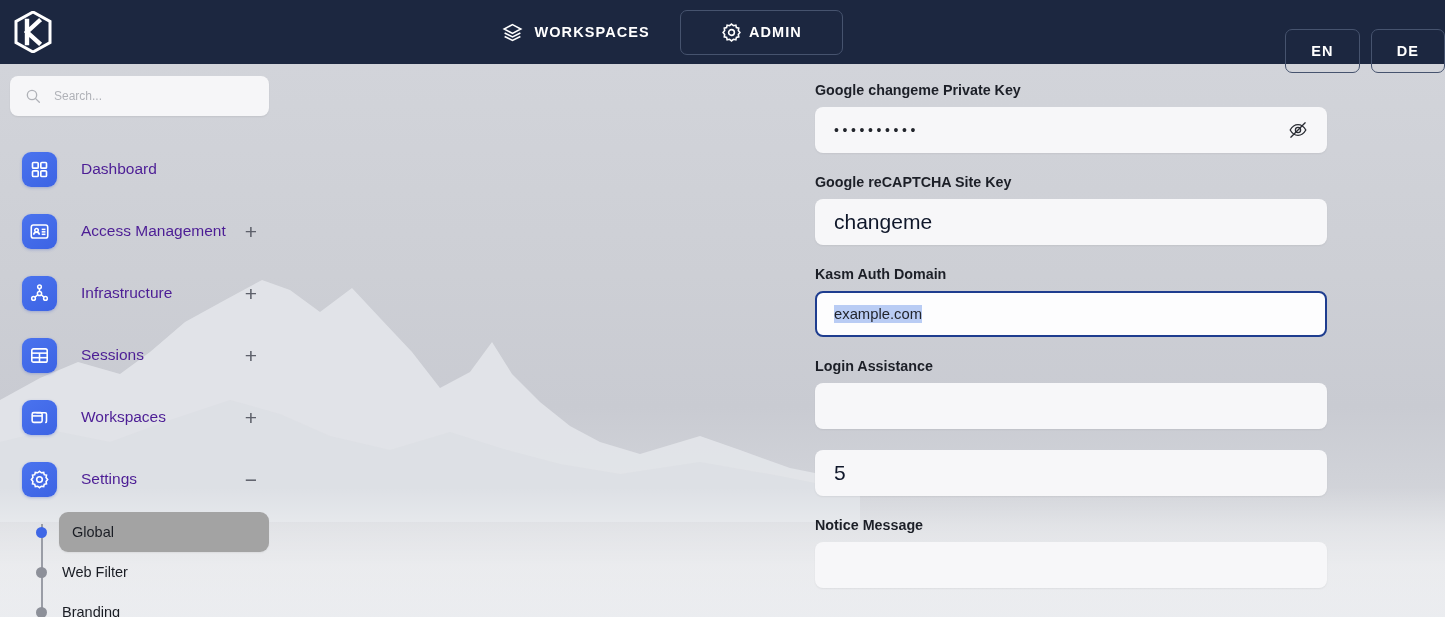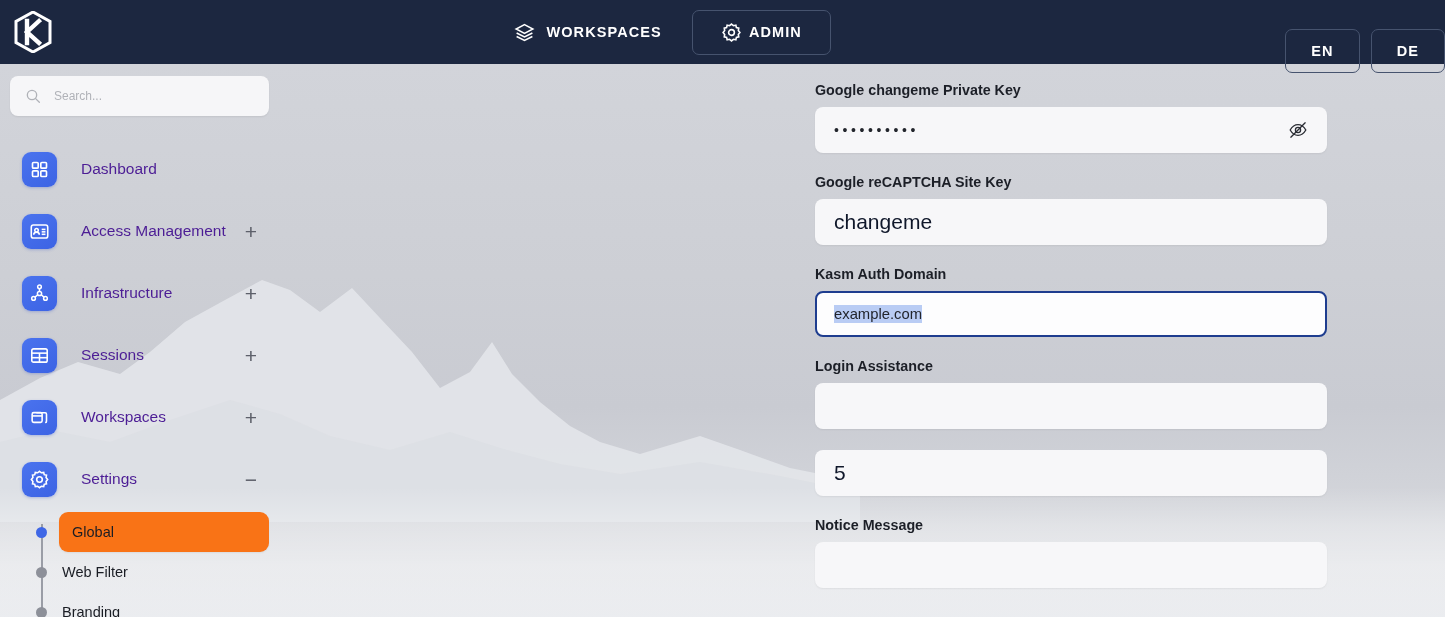--- a/index.html
+++ b/index.html
@@ -33,21 +33,21 @@
   #logo { width:66px; height:64px; display:flex; align-items:center; justify-content:center; }
   #logo svg { width:40px; height:42px; }
   .nav-zone { flex:1; display:flex; align-items:center; justify-content:center; gap:16px; }
   .nav-link {
     display:flex; align-items:center; gap:11px;
     color:#fff; font-size:14.5px; font-weight:bold; letter-spacing:1.1px;
     padding:10px 14px; cursor:pointer;
     white-space:nowrap;
   }
   .nav-link.boxed {
-    border:1px solid #46536e; border-radius:7px; padding:11px 28px;gap:7px;
+    border:1px solid #46536e; border-radius:7px; padding:11px 40px;gap:7px;
   }
   .lang-zone { display:flex; align-items:center; gap:11px; margin-right:auto; margin-left:20px; }
   .lang-btn {
     border:1px solid #46536e; border-radius:7px;
     color:#fff; font-size:14.5px; font-weight:bold; letter-spacing:1.1px;
     padding:13px 25px; cursor:pointer;margin-top:38px;
   }
   .nav-icon { display:block; width:21px; height:21px; }
 
   
@@ -103,21 +103,21 @@
   .sub-item {
     position:relative; display:flex; align-items:center;
     height:40px; margin:0 10px 0 0; padding-left:62px;
     cursor:pointer; font-size:14.5px; color:#1a1d24;
   }
   .sub-item .dot {
     position:absolute; left:36px; top:50%; margin-top:-5.5px;
     width:11px; height:11px; border-radius:50%;
     background:#8d9099;
   }
-  .sub-item.active { background:#f97316; border-radius:9px; margin-left:59px; padding-left:13px;
+  .sub-item.active { background:#a3a3a3; border-radius:9px; margin-left:59px; padding-left:13px;
     box-shadow:0 1px 2px rgba(0,0,0,.06); }
   .sub-item.active .dot { left:-23px; background:#3f67e6; }
 
   
   #form {
     position:absolute; right:0; top:64px; width:645px; height:553px;
     padding:18px 118px 0 15px;
     z-index:20;
   }
   .field { margin-bottom:21px; }

